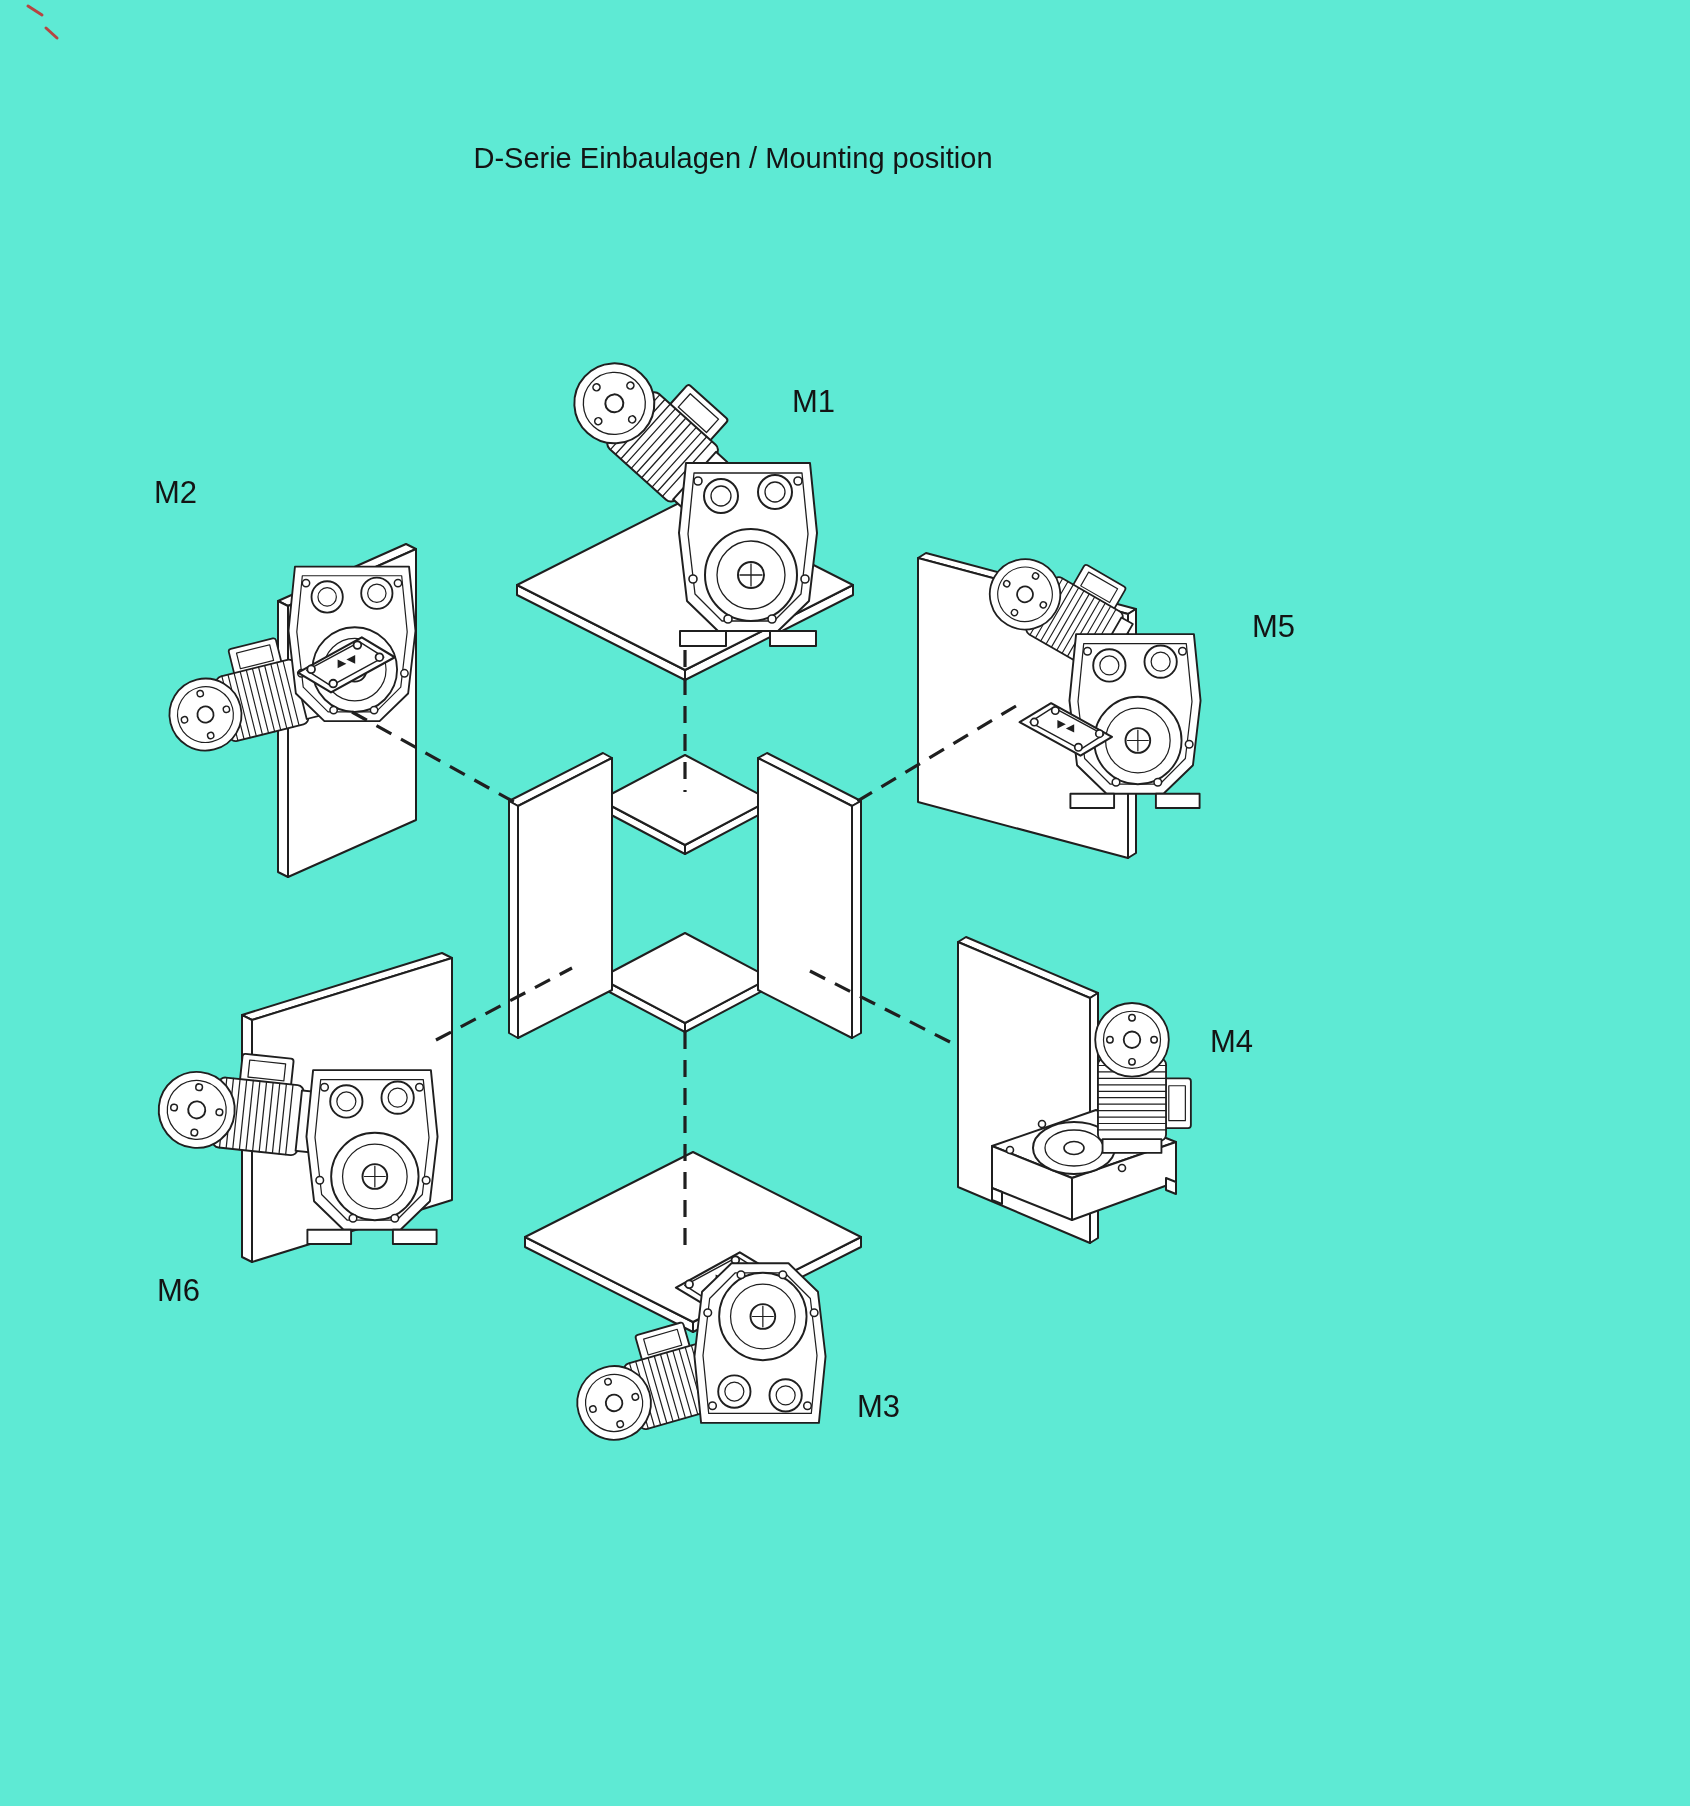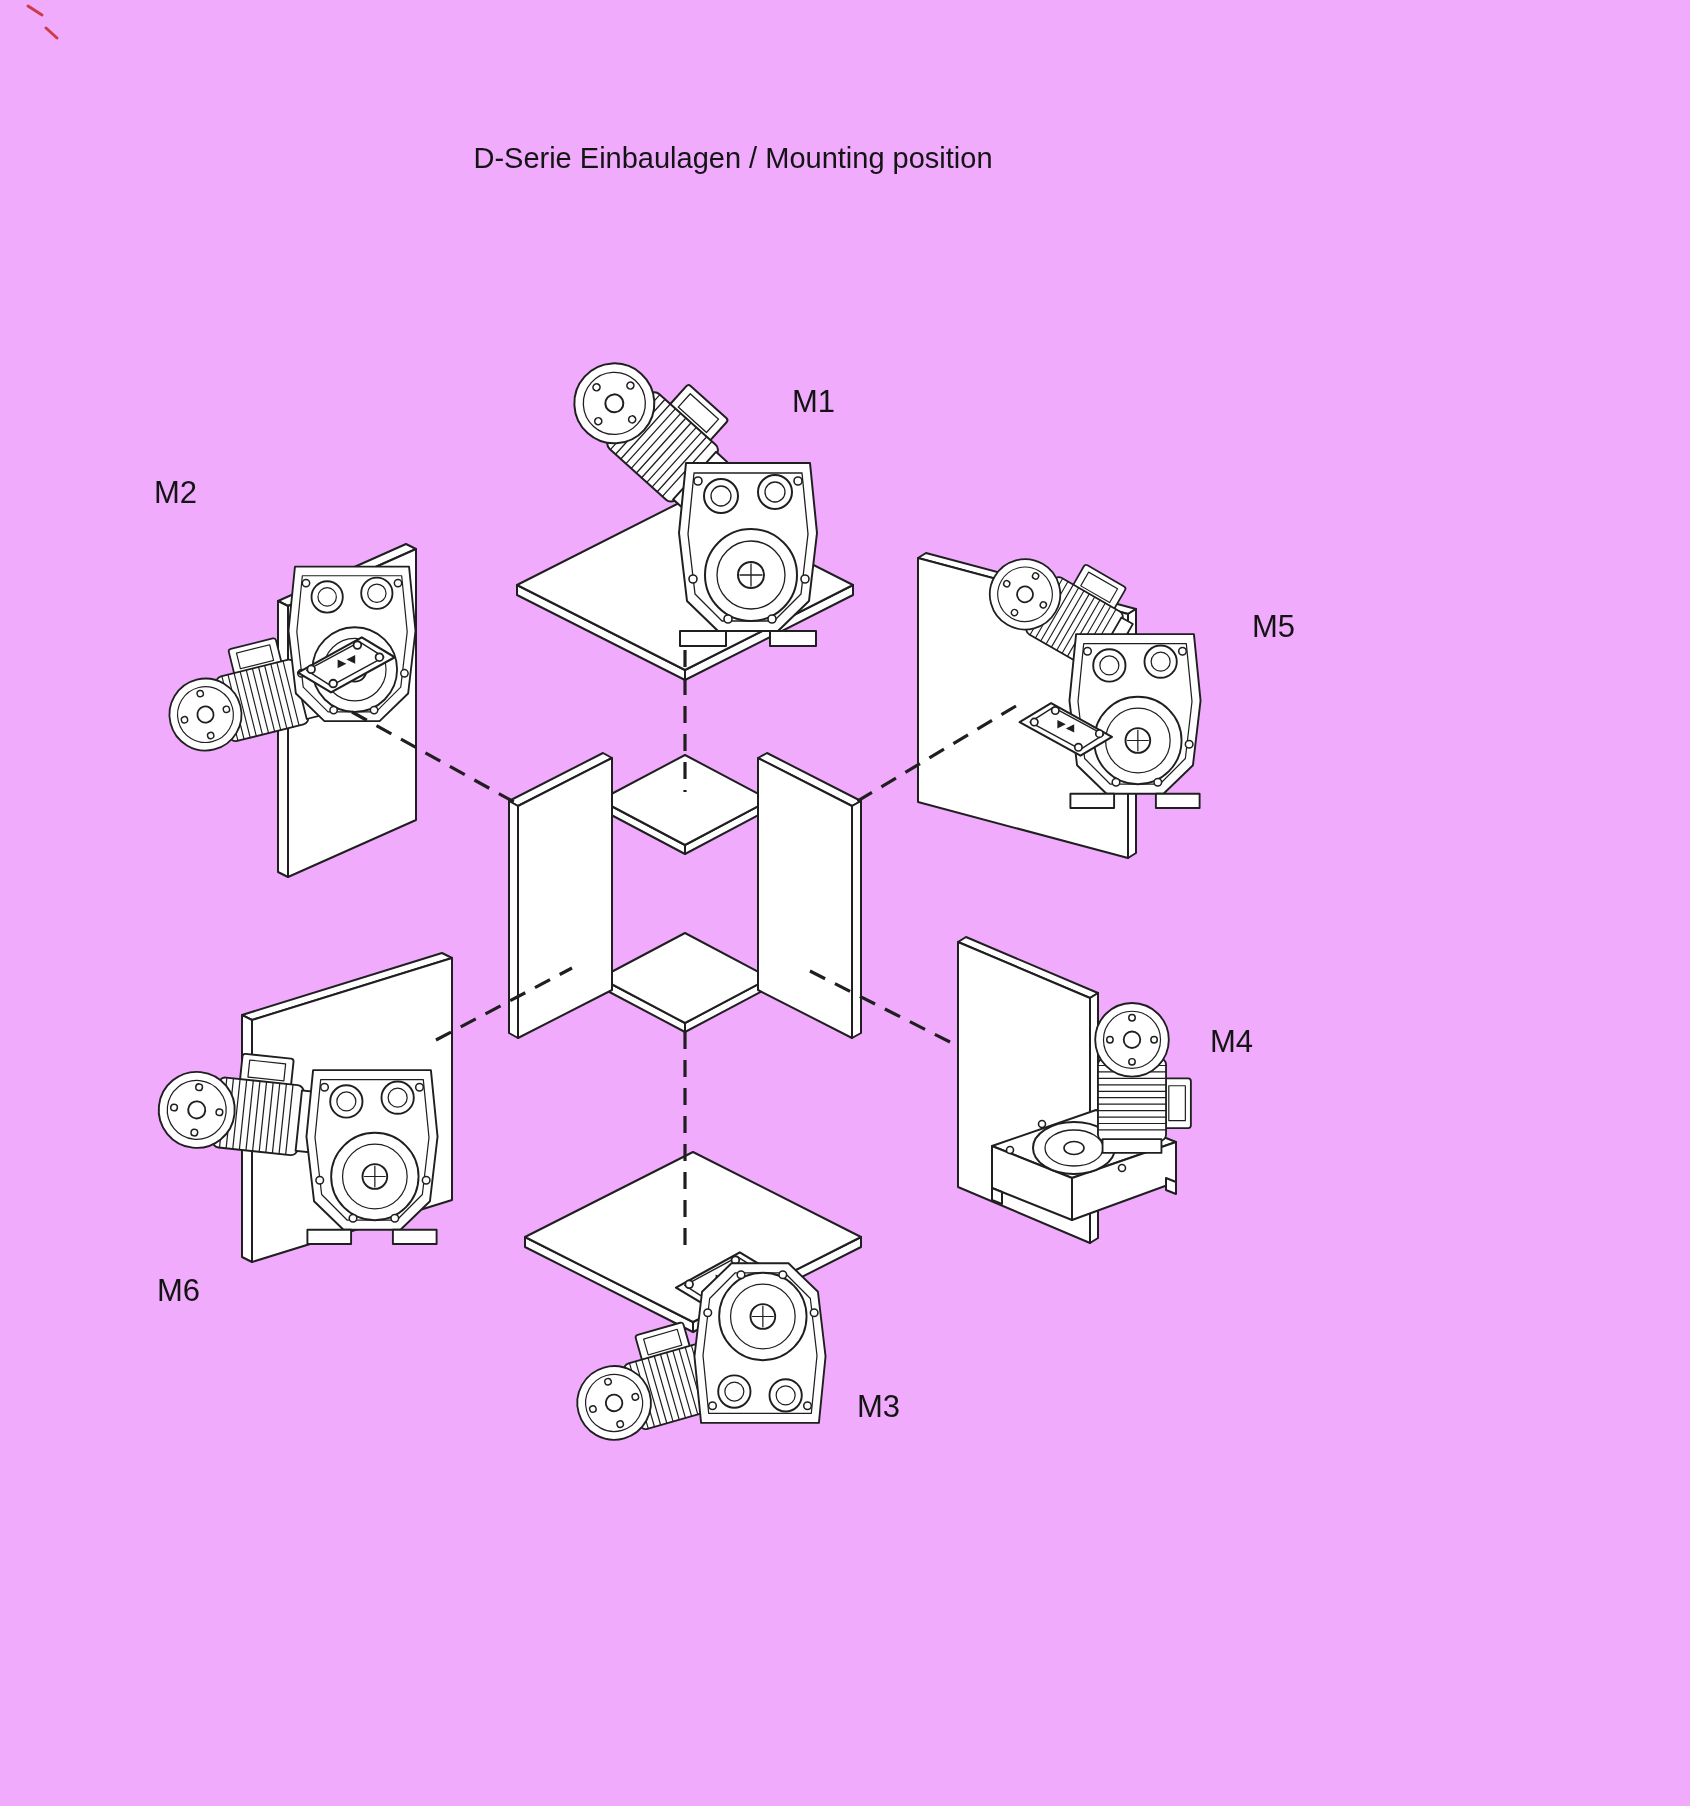--- a/index.html
+++ b/index.html
@@ -1,16 +1,16 @@
 <!DOCTYPE html>
 <html><head>
 <meta charset="utf-8">
 <style>
   html,body { margin:0; padding:0; background:#ffffff; }
-  .page { position:relative; width:1690px; height:1806px; background:#f0abfc; overflow:hidden; }
+  .page { position:relative; width:1690px; height:1806px; background:#5eead4; overflow:hidden; }
   svg { position:absolute; inset:0; }
   .ln   { fill:#ffffff; stroke:#1f1f1f; stroke-width:2; stroke-linejoin:round; stroke-linecap:round; }
   .thin { fill:none; stroke:#1f1f1f; stroke-width:1.3; stroke-linejoin:round; stroke-linecap:round; }
   .hole { fill:#ffffff; stroke:#1f1f1f; stroke-width:1.6; }
   .dot  { fill:#1f1f1f; stroke:none; }
   .dash { fill:none; stroke:#1f1f1f; stroke-width:3.2; stroke-dasharray:17 11; stroke-linecap:butt; }
   .lbl  { font:31px "Liberation Sans", sans-serif; fill:#141414; }
   .ttl  { font:29px "Liberation Sans", sans-serif; fill:#141414; }
   .art  { fill:none; stroke:#c62828; stroke-width:3; opacity:.85; stroke-linecap:round; }
 </style>

